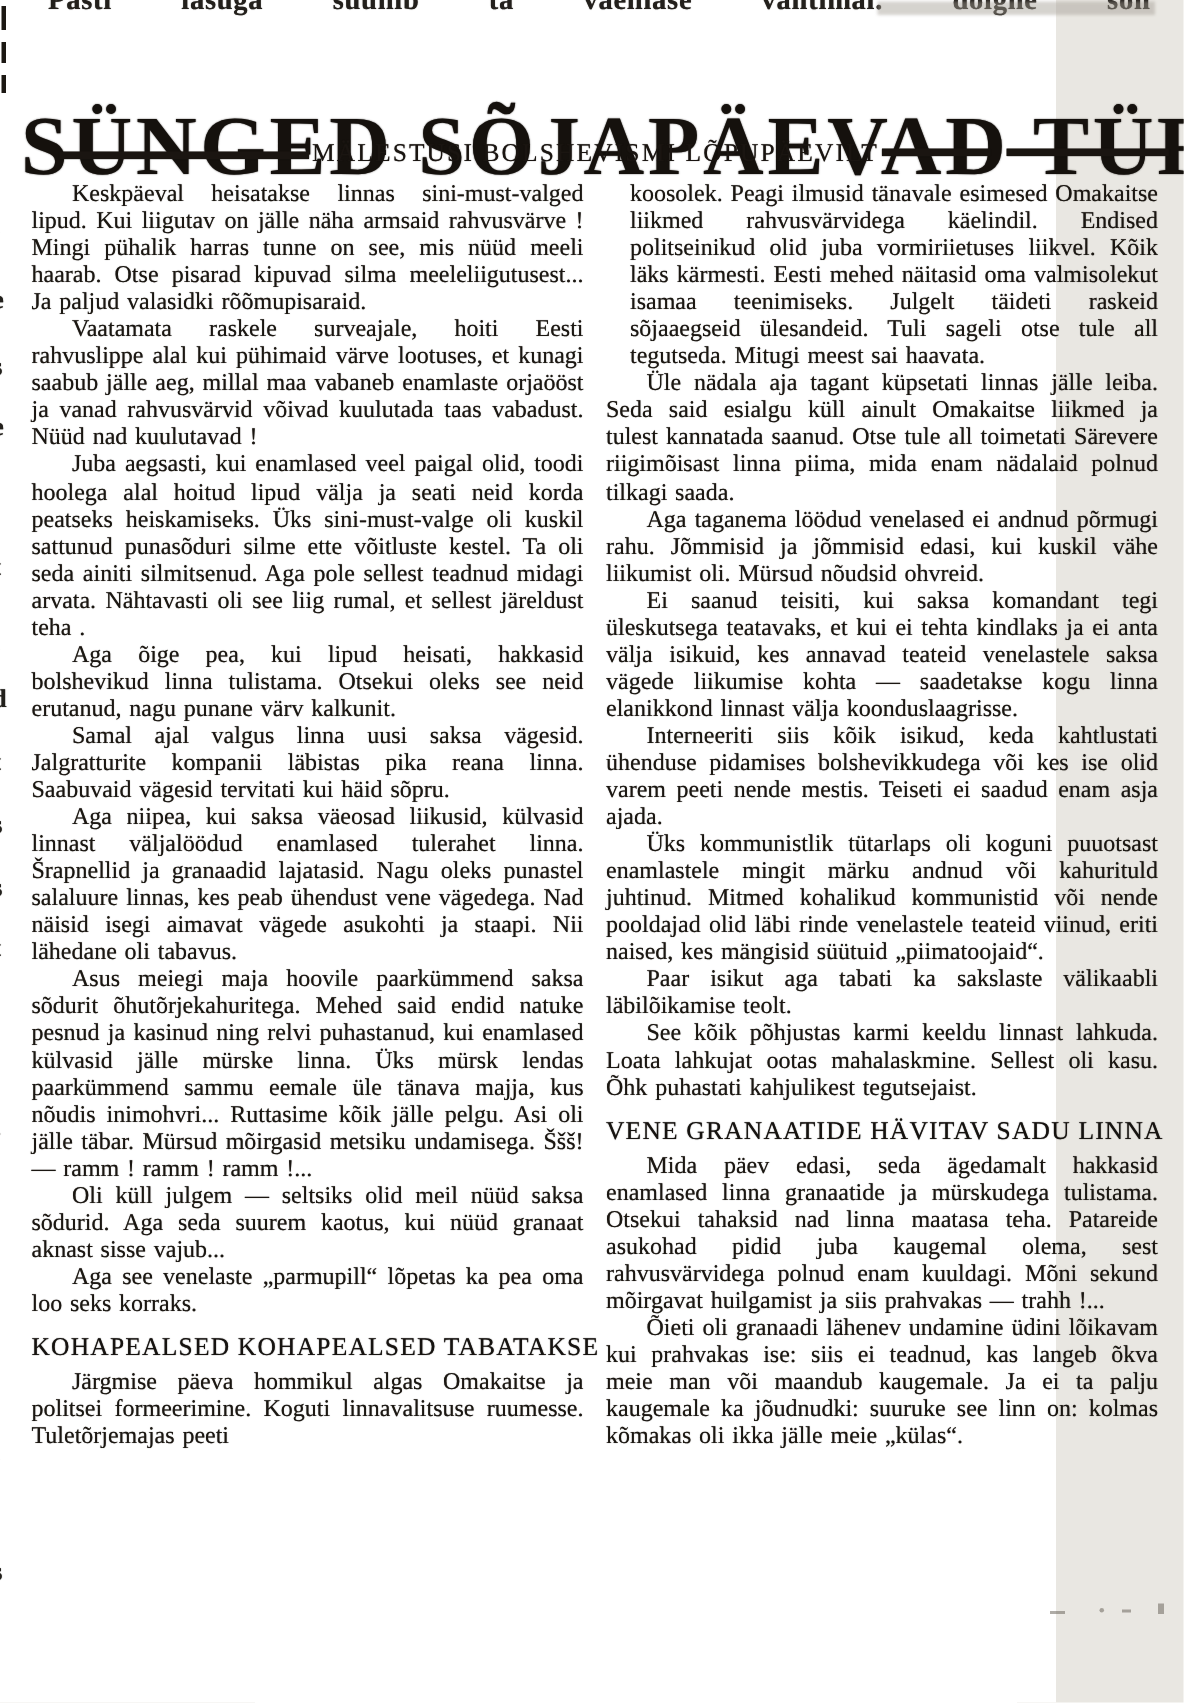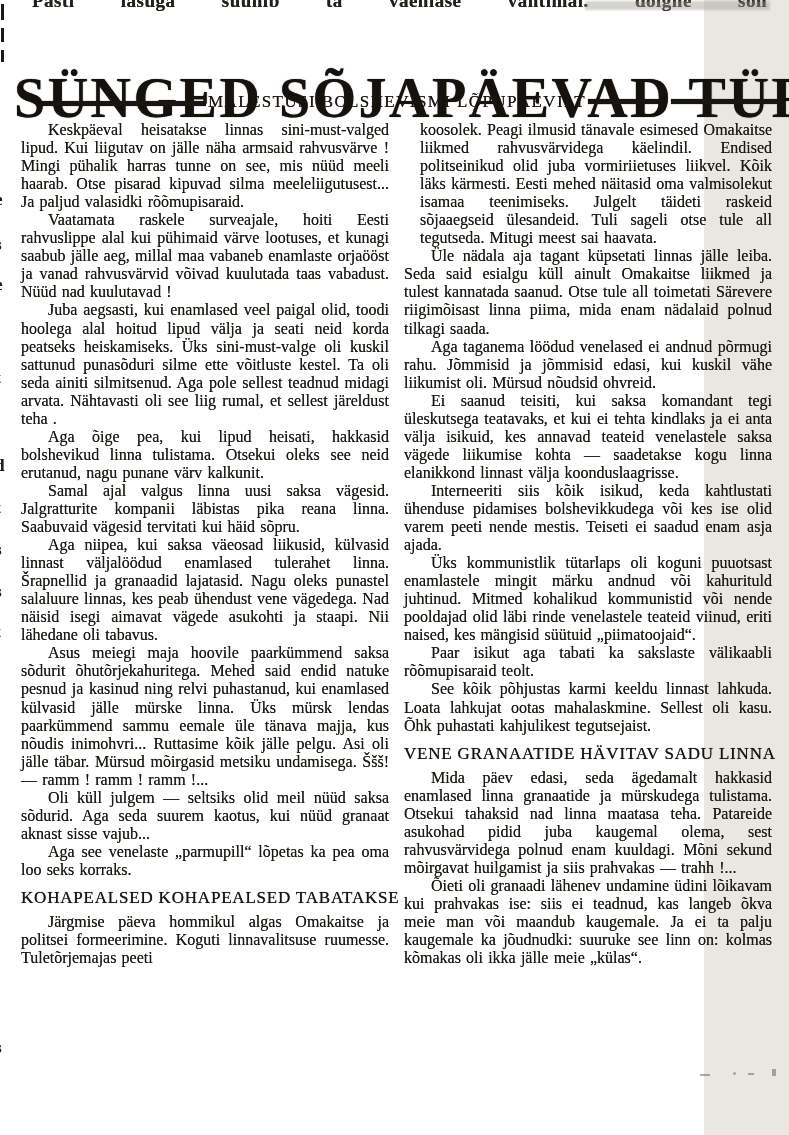--- a/index.html
+++ b/index.html
@@ -118,21 +118,21 @@
       <h2>KOHAPEALSED KOHAPEALSED TABATAKSE</h2>
       <p>Järgmise päeva hommikul algas Omakaitse ja politsei formeerimine. Koguti linnavalitsuse ruumesse. Tuletõrjemajas peeti</p>
     </div>
     <div class="col">
       <p class="no-indent">koosolek. Peagi ilmusid tänavale esimesed Omakaitse liikmed rahvusvärvidega käelindil. Endised politseinikud olid juba vormiriietuses liikvel. Kõik läks kärmesti. Eesti mehed näitasid oma valmisolekut isamaa teenimiseks. Julgelt täideti raskeid sõjaaegseid ülesandeid. Tuli sageli otse tule all tegutseda. Mitugi meest sai haavata.</p>
       <p>Üle nädala aja tagant küpsetati linnas jälle leiba. Seda said esialgu küll ainult Omakaitse liikmed ja tulest kannatada saanud. Otse tule all toimetati Särevere riigimõisast linna piima, mida enam nädalaid polnud tilkagi saada.</p>
       <p>Aga taganema löödud venelased ei andnud põrmugi rahu. Jõmmisid ja jõmmisid edasi, kui kuskil vähe liikumist oli. Mürsud nõudsid ohvreid.</p>
       <p>Ei saanud teisiti, kui saksa komandant tegi üleskutsega teatavaks, et kui ei tehta kindlaks ja ei anta välja isikuid, kes annavad teateid venelastele saksa vägede liikumise kohta — saadetakse kogu linna elanikkond linnast välja koonduslaagrisse.</p>
       <p>Interneeriti siis kõik isikud, keda kahtlustati ühenduse pidamises bolshevikkudega või kes ise olid varem peeti nende mestis. Teiseti ei saadud enam asja ajada.</p>
       <p>Üks kommunistlik tütarlaps oli koguni puuotsast enamlastele mingit märku andnud või kahurituld juhtinud. Mitmed kohalikud kommunistid või nende pooldajad olid läbi rinde venelastele teateid viinud, eriti naised, kes mängisid süütuid „piimatoojaid“.</p>
-      <p>Paar isikut aga tabati ka sakslaste välikaabli rõõmupisaraid teolt.</p>
+      <p>Paar isikut aga tabati ka sakslaste välikaabli läbilõikamise teolt.</p>
       <p>See kõik põhjustas karmi keeldu linnast lahkuda. Loata lahkujat ootas mahalaskmine. Sellest oli kasu. Õhk puhastati kahjulikest tegutsejaist.</p>
       <h2>VENE GRANAATIDE HÄVITAV SADU LINNA</h2>
       <p>Mida päev edasi, seda ägedamalt hakkasid enamlased linna granaatide ja mürskudega tulistama. Otsekui tahaksid nad linna maatasa teha. Patareide asukohad pidid juba kaugemal olema, sest rahvusvärvidega polnud enam kuuldagi. Mõni sekund mõirgavat huilgamist ja siis prahvakas — trahh !...</p>
       <p>Õieti oli granaadi lähenev undamine üdini lõikavam kui prahvakas ise: siis ei teadnud, kas langeb õkva meie man või maandub kaugemale. Ja ei ta palju kaugemale ka jõudnudki: suuruke see linn on: kolmas kõmakas oli ikka jälle meie „külas“.</p>
     </div>
   </div>
 
   <span class="margin-mark" style="top:140px">l</span>
   <span class="margin-mark" style="top:190px">e</span>
   <span class="margin-mark" style="top:235px">s</span>

